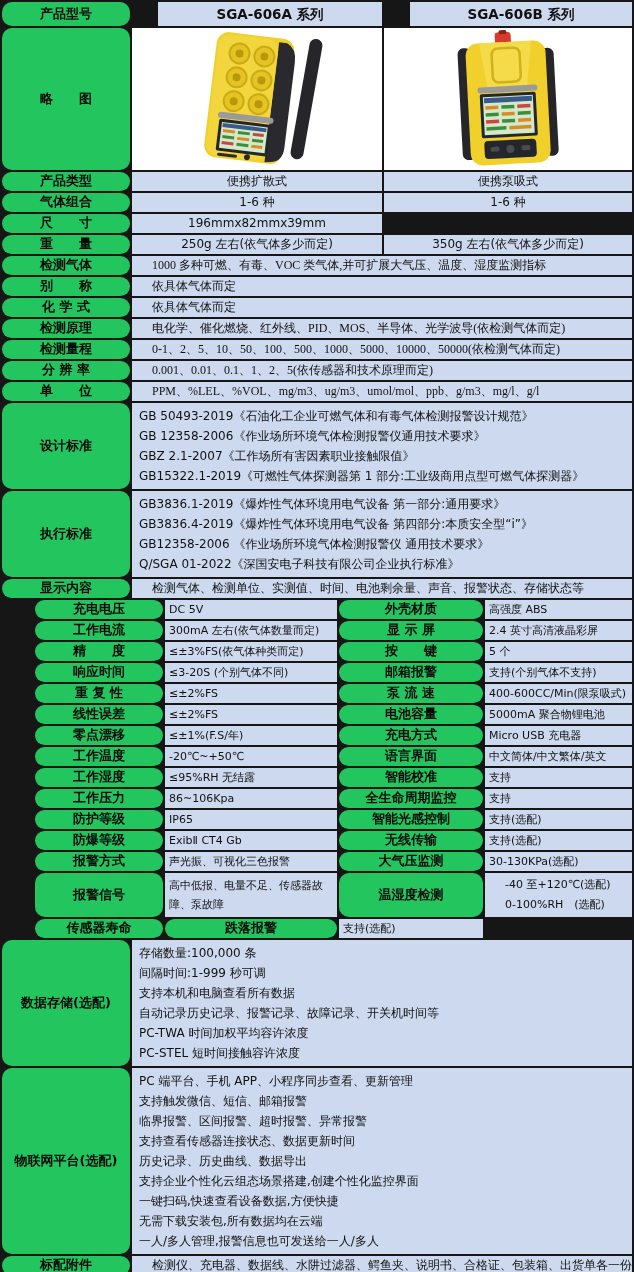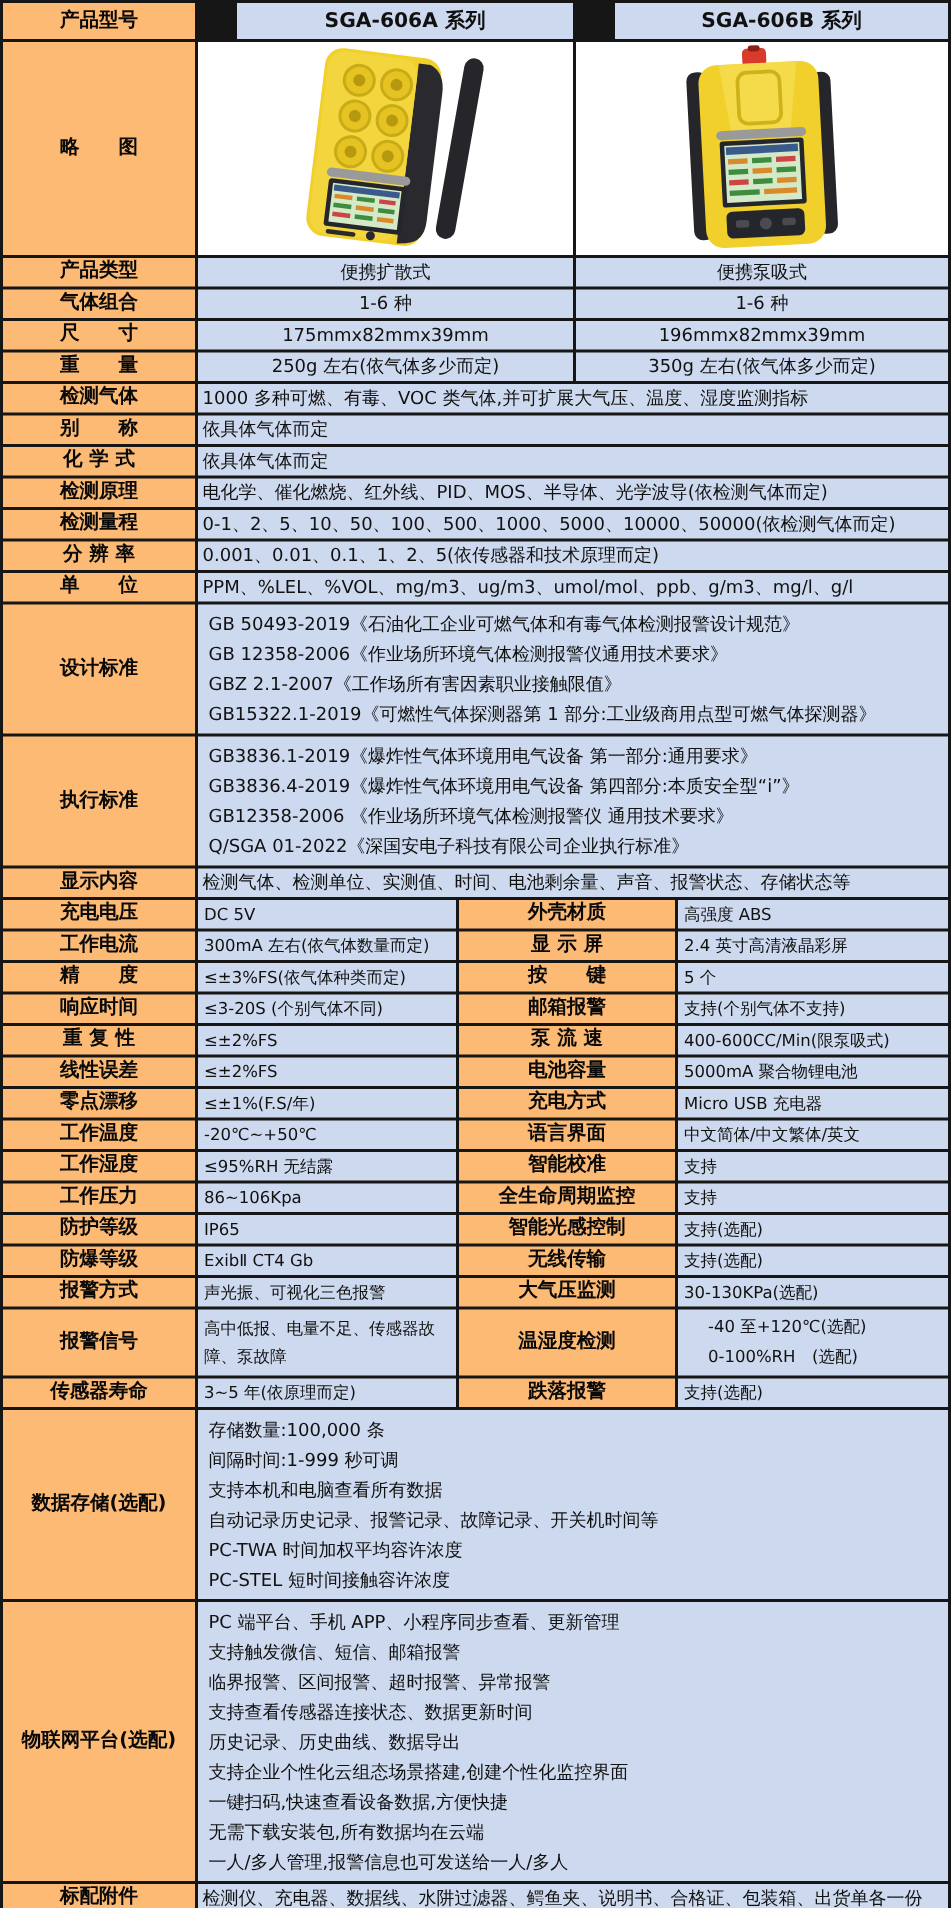--- a/index.html
+++ b/index.html
@@ -4,32 +4,32 @@
 <style>
   html,body{margin:0;padding:0;background:#fff;}
   body{width:634px;font-family:"DejaVu Sans","Liberation Sans",sans-serif;color:#111;}
   #spec-table{
     box-sizing:border-box;width:634px;background:#161616;
     padding:2px;display:flex;flex-direction:column;gap:2px;
   }
   .row{display:grid;gap:2px;}
   .r-dual{grid-template-columns:128px 250px 248px;}
   .r-span{grid-template-columns:128px 1fr;}
-  .r-quad{grid-template-columns:128px 172px 144px 1fr;}
+  .r-quad{grid-template-columns:128px 172px 144px 1fr;margin-left:33px;}
   .cell{
     background:#cdd9ee;display:flex;align-items:center;min-height:19px;
     font-size:12px;line-height:1.25;white-space:nowrap;overflow:hidden;
   }
   .lbl{
-    background:#fdba74;justify-content:center;text-align:center;
-    font-weight:bold;font-size:13px;color:#0a0a0a;white-space:pre;
+    background:#22c55e;justify-content:center;text-align:center;
+    font-weight:bold;font-size:13px;color:#0a0a0a;white-space:pre;border-radius:10px;
   }
   .lbl.two-line{flex-direction:row;line-height:20px;}
   .val-c{justify-content:center;}
-  .val-l{padding:0 3px;}
+  .val-l{padding:0 20px;font-family:Liberation Serif, serif;}
   .val-q{padding:0 4px;font-size:11px;}
   .head .cell{min-height:24px;}
   .head .model{font-weight:bold;font-size:13.5px;justify-content:center;margin-left:26px;}
   .img-cell{background:#ffffff;height:142px;justify-content:center;}
   .lines{
     flex-direction:column;align-items:flex-start;justify-content:center;
     padding:3px 7px;line-height:20px;white-space:nowrap;
   }
   .wrap2{white-space:normal;line-height:19px;padding:2px 4px;}
   .v2lines{flex-direction:column;align-items:flex-start;justify-content:flex-end;line-height:20px;padding:2px 20px;}
@@ -132,21 +132,20 @@
     <div class="cell val-c">便携扩散式</div>
     <div class="cell val-c">便携泵吸式</div>
   </div>
   <div class="row r-dual">
     <div class="cell lbl">气体组合</div>
     <div class="cell val-c">1-6 种</div>
     <div class="cell val-c">1-6 种</div>
   </div>
   <div class="row r-dual">
     <div class="cell lbl">尺　　寸</div>
-    <div class="cell val-c">175mmx82mmx39mm</div>
     <div class="cell val-c">196mmx82mmx39mm</div>
   </div>
   <div class="row r-dual">
     <div class="cell lbl">重　　量</div>
     <div class="cell val-c">250g 左右(依气体多少而定)</div>
     <div class="cell val-c">350g 左右(依气体多少而定)</div>
   </div>
 
   <div class="row r-span">
     <div class="cell lbl">检测气体</div>
@@ -286,21 +285,20 @@
     <div class="cell val-q wrap2">高中低报、电量不足、传感器故障、泵故障</div>
     <div class="cell lbl">温湿度检测</div>
     <div class="cell val-q v2lines">
       <div>-40 至+120℃(选配)</div>
       <div>0-100%RH　(选配)</div>
     </div>
   </div>
 
   <div class="row r-quad">
     <div class="cell lbl">传感器寿命</div>
-    <div class="cell val-q">3~5 年(依原理而定)</div>
     <div class="cell lbl">跌落报警</div>
     <div class="cell val-q">支持(选配)</div>
   </div>
 
   <div class="row r-span">
     <div class="cell lbl two-line">
       <div>数据存储</div>
       <div>(选配)</div>
     </div>
     <div class="cell lines">

